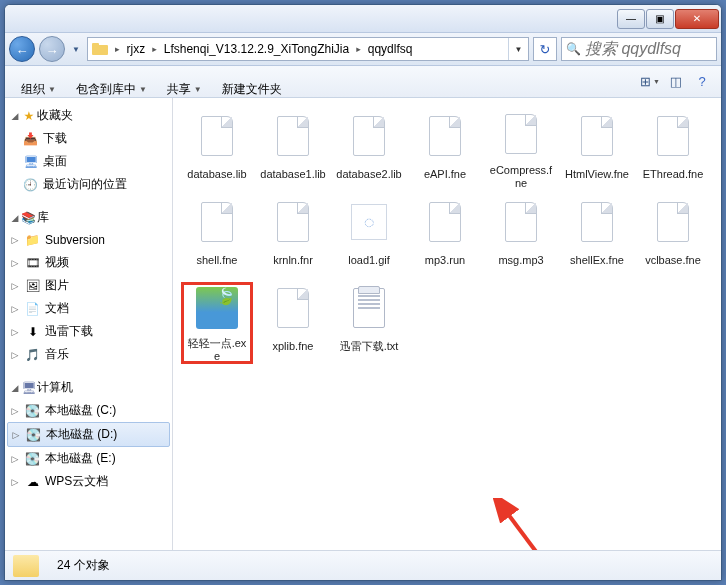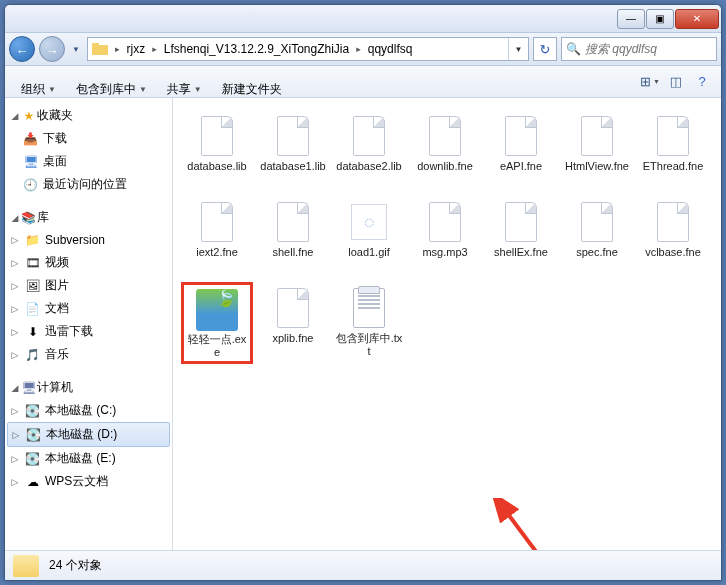--- a/index.html
+++ b/index.html
@@ -13,21 +13,21 @@
 .nav-btn.fwd { background: radial-gradient(circle at 30% 30%, #c8d8ec, #98b0d0); border-color: #7890b0; }
 .nav-drop { width: 14px; height: 24px; display: flex; align-items: center; justify-content: center; font-size: 8px; color: #3a5a88; cursor: pointer; }
 .breadcrumb { flex: 1; height: 24px; background: #fff; border: 1px solid #a0b0c8; display: flex; align-items: center; font-size: 12px; overflow: hidden; }
 .bc-icon { width: 20px; height: 20px; margin: 0 2px; }
 .bc-seg { padding: 0 4px; cursor: pointer; display: flex; align-items: center; height: 100%; }
 .bc-arrow { font-size: 9px; color: #555; padding: 0 3px; }
 .bc-end { width: 20px; display: flex; align-items: center; justify-content: center; font-size: 8px; color: #333; border-left: 1px solid #c8d4e4; height: 100%; cursor: pointer; }
 .refresh { width: 24px; height: 24px; border: 1px solid #a0b0c8; background: #fff; display: flex; align-items: center; justify-content: center; color: #2a5ab8; font-size: 13px; cursor: pointer; }
 .search { width: 156px; height: 24px; border: 1px solid #a0b0c8; background: #fff; display: flex; align-items: center; padding: 0 4px; }
 .search-icon { color: #5a7ab0; font-size: 12px; margin-right: 4px; }
-.search input { border: none; outline: none; font-size: 12px; font-style: italic; color: #888; width: 100%; }
+.search input { border: none; outline: none; font-size: 16px; font-style: italic; color: #888; width: 100%; }
 .toolbar { height: 32px; background: linear-gradient(#f6f9fd, #e8eef7); display: flex; align-items: center; padding: 0 8px; border-bottom: 1px solid #c8d4e4; font-size: 12px; gap: 4px; }
 .tb-item { padding: 3px 8px; cursor: pointer; display: flex; align-items: center; gap: 3px; border-radius: 2px; margin-top: 16px; }
 .tb-drop { font-size: 8px; color: #555; }
 .tb-spacer { flex: 1; }
 .tb-icon { width: 22px; height: 22px; display: flex; align-items: center; justify-content: center; cursor: pointer; color: #3a5a88; font-size: 13px; }
 .body { flex: 1; display: flex; overflow: hidden; }
 .sidebar { width: 168px; background: #fff; border-right: 1px solid #d8dce4; overflow-y: auto; padding: 6px 0; font-size: 12px; }
 .sb-group { margin-bottom: 10px; }
 .sb-head { display: flex; align-items: center; padding: 3px 4px; cursor: pointer; }
 .sb-toggle { width: 12px; font-size: 9px; color: #666; text-align: center; }
@@ -40,23 +40,23 @@
 .file-item.highlighted { border: 3px solid #e83828; }
 .file-icon { width: 42px; height: 48px; display: flex; align-items: center; justify-content: center; }
 .file-doc { width: 32px; height: 40px; background: #fff; border: 1px solid #c0c8d4; border-radius: 2px 6px 2px 2px; position: relative; }
 .file-doc::before { content: ""; position: absolute; top: 0; right: 0; width: 10px; height: 10px; background: linear-gradient(135deg, transparent 48%, #d8dde6 50%); border-bottom: 1px solid #c0c8d4; border-left: 1px solid #c0c8d4; }
 .file-exe { width: 42px; height: 42px; background: linear-gradient(#7ec850, #4898d8 60%); border-radius: 3px; position: relative; overflow: hidden; }
 .file-exe::before { content: "🍃"; position: absolute; top: 0; right: 2px; font-size: 16px; }
 .file-txt { width: 32px; height: 40px; background: #fff; border: 1px solid #b0b8c8; border-radius: 2px; position: relative; display: flex; flex-direction: column; padding: 6px 4px 2px; gap: 2px; }
 .file-txt::before { content: ""; position: absolute; top: -3px; left: 4px; right: 4px; height: 6px; background: #e8ecf4; border: 1px solid #b0b8c8; border-radius: 2px 2px 0 0; }
 .file-txt div { height: 2px; background: #b8c0d0; }
 .file-gif { width: 36px; height: 36px; border: 1px solid #d0d8e4; display: flex; align-items: center; justify-content: center; color: #6898d8; font-size: 18px; }
-.file-label { font-size: 11px; text-align: center; line-height: 1.2; color: #222; word-break: break-all; margin-top: 0; }
+.file-label { font-size: 11px; text-align: center; line-height: 1.2; color: #222; word-break: break-all; margin-top: 8px; }
 .arrow-annotation { position: absolute; left: 320px; top: 400px; pointer-events: none; }
-.statusbar { height: 30px; background: linear-gradient(#f6f9fd, #e8eef7); border-top: 1px solid #d0d8e4; display: flex; align-items: center; padding: 0 8px; font-size: 12px; gap: 10px; }
+.statusbar { height: 30px; background: linear-gradient(#f6f9fd, #e8eef7); border-top: 1px solid #d0d8e4; display: flex; align-items: center; padding: 0 8px; font-size: 12px; gap: 18px; }
 .status-icon { width: 26px; height: 22px; background: linear-gradient(#fce9a8, #f4d068); border-radius: 2px; }
 </style>
 </head>
 <body>
 
 <div class="window">
   <div class="titlebar">
     <div class="titlebar-btn">—</div>
     <div class="titlebar-btn">▣</div>
     <div class="titlebar-btn close">✕</div>
@@ -217,75 +217,75 @@
           <div class="file-item">
             <div class="file-icon">
               <div class="file-doc"></div>
             </div>
             <div class="file-label">database2.lib</div>
           </div>
           <div class="file-item">
             <div class="file-icon">
               <div class="file-doc"></div>
             </div>
-            <div class="file-label">downlib.fne</div>
-          </div>
-          <div class="file-item">
-            <div class="file-icon">
-              <div class="file-doc"></div>
-            </div>
             <div class="file-label">eAPI.fne</div>
           </div>
           <div class="file-item">
             <div class="file-icon">
               <div class="file-doc"></div>
             </div>
+            <div class="file-label">eCompress.fne</div>
+          </div>
+          <div class="file-item">
+            <div class="file-icon">
+              <div class="file-doc"></div>
+            </div>
             <div class="file-label">HtmlView.fne</div>
           </div>
           <div class="file-item">
             <div class="file-icon">
               <div class="file-doc"></div>
             </div>
             <div class="file-label">EThread.fne</div>
           </div>
           <div class="file-item">
             <div class="file-icon">
               <div class="file-doc"></div>
             </div>
-            <div class="file-label">iext2.fne</div>
-          </div>
-          <div class="file-item">
-            <div class="file-icon">
-              <div class="file-doc"></div>
-            </div>
             <div class="file-label">shell.fne</div>
           </div>
           <div class="file-item">
             <div class="file-icon">
+              <div class="file-doc"></div>
+            </div>
+            <div class="file-label">krnln.fnr</div>
+          </div>
+          <div class="file-item">
+            <div class="file-icon">
               <div class="file-gif">◌</div>
             </div>
             <div class="file-label">load1.gif</div>
           </div>
           <div class="file-item">
             <div class="file-icon">
               <div class="file-doc"></div>
             </div>
+            <div class="file-label">mp3.run</div>
+          </div>
+          <div class="file-item">
+            <div class="file-icon">
+              <div class="file-doc"></div>
+            </div>
             <div class="file-label">msg.mp3</div>
           </div>
           <div class="file-item">
             <div class="file-icon">
               <div class="file-doc"></div>
             </div>
             <div class="file-label">shellEx.fne</div>
-          </div>
-          <div class="file-item">
-            <div class="file-icon">
-              <div class="file-doc"></div>
-            </div>
-            <div class="file-label">spec.fne</div>
           </div>
           <div class="file-item">
             <div class="file-icon">
               <div class="file-doc"></div>
             </div>
             <div class="file-label">vclbase.fne</div>
           </div>
           <div class="file-item highlighted">
             <div class="file-icon">
               <div class="file-exe"></div>
@@ -300,21 +300,21 @@
           </div>
           <div class="file-item">
             <div class="file-icon">
               <div class="file-txt">
                 <div></div>
                 <div></div>
                 <div></div>
                 <div></div>
               </div>
             </div>
-            <div class="file-label">包含到库中.txt</div>
+            <div class="file-label">迅雷下载.txt</div>
           </div>
         </div>
       <svg class="arrow-annotation" width="120" height="140">
         <defs>
             <marker id="ah" markerWidth="10" markerHeight="10" refX="2" refY="3" orient="auto">
               <path d="M0,0 L0,6 L8,3 z" fill="#e83828"></path>
             </marker>
           </defs>
         <line x1="100" y1="130" x2="12" y2="12" stroke="#e83828" stroke-width="4" marker-end="url(#ah)"></line>
       </svg>

